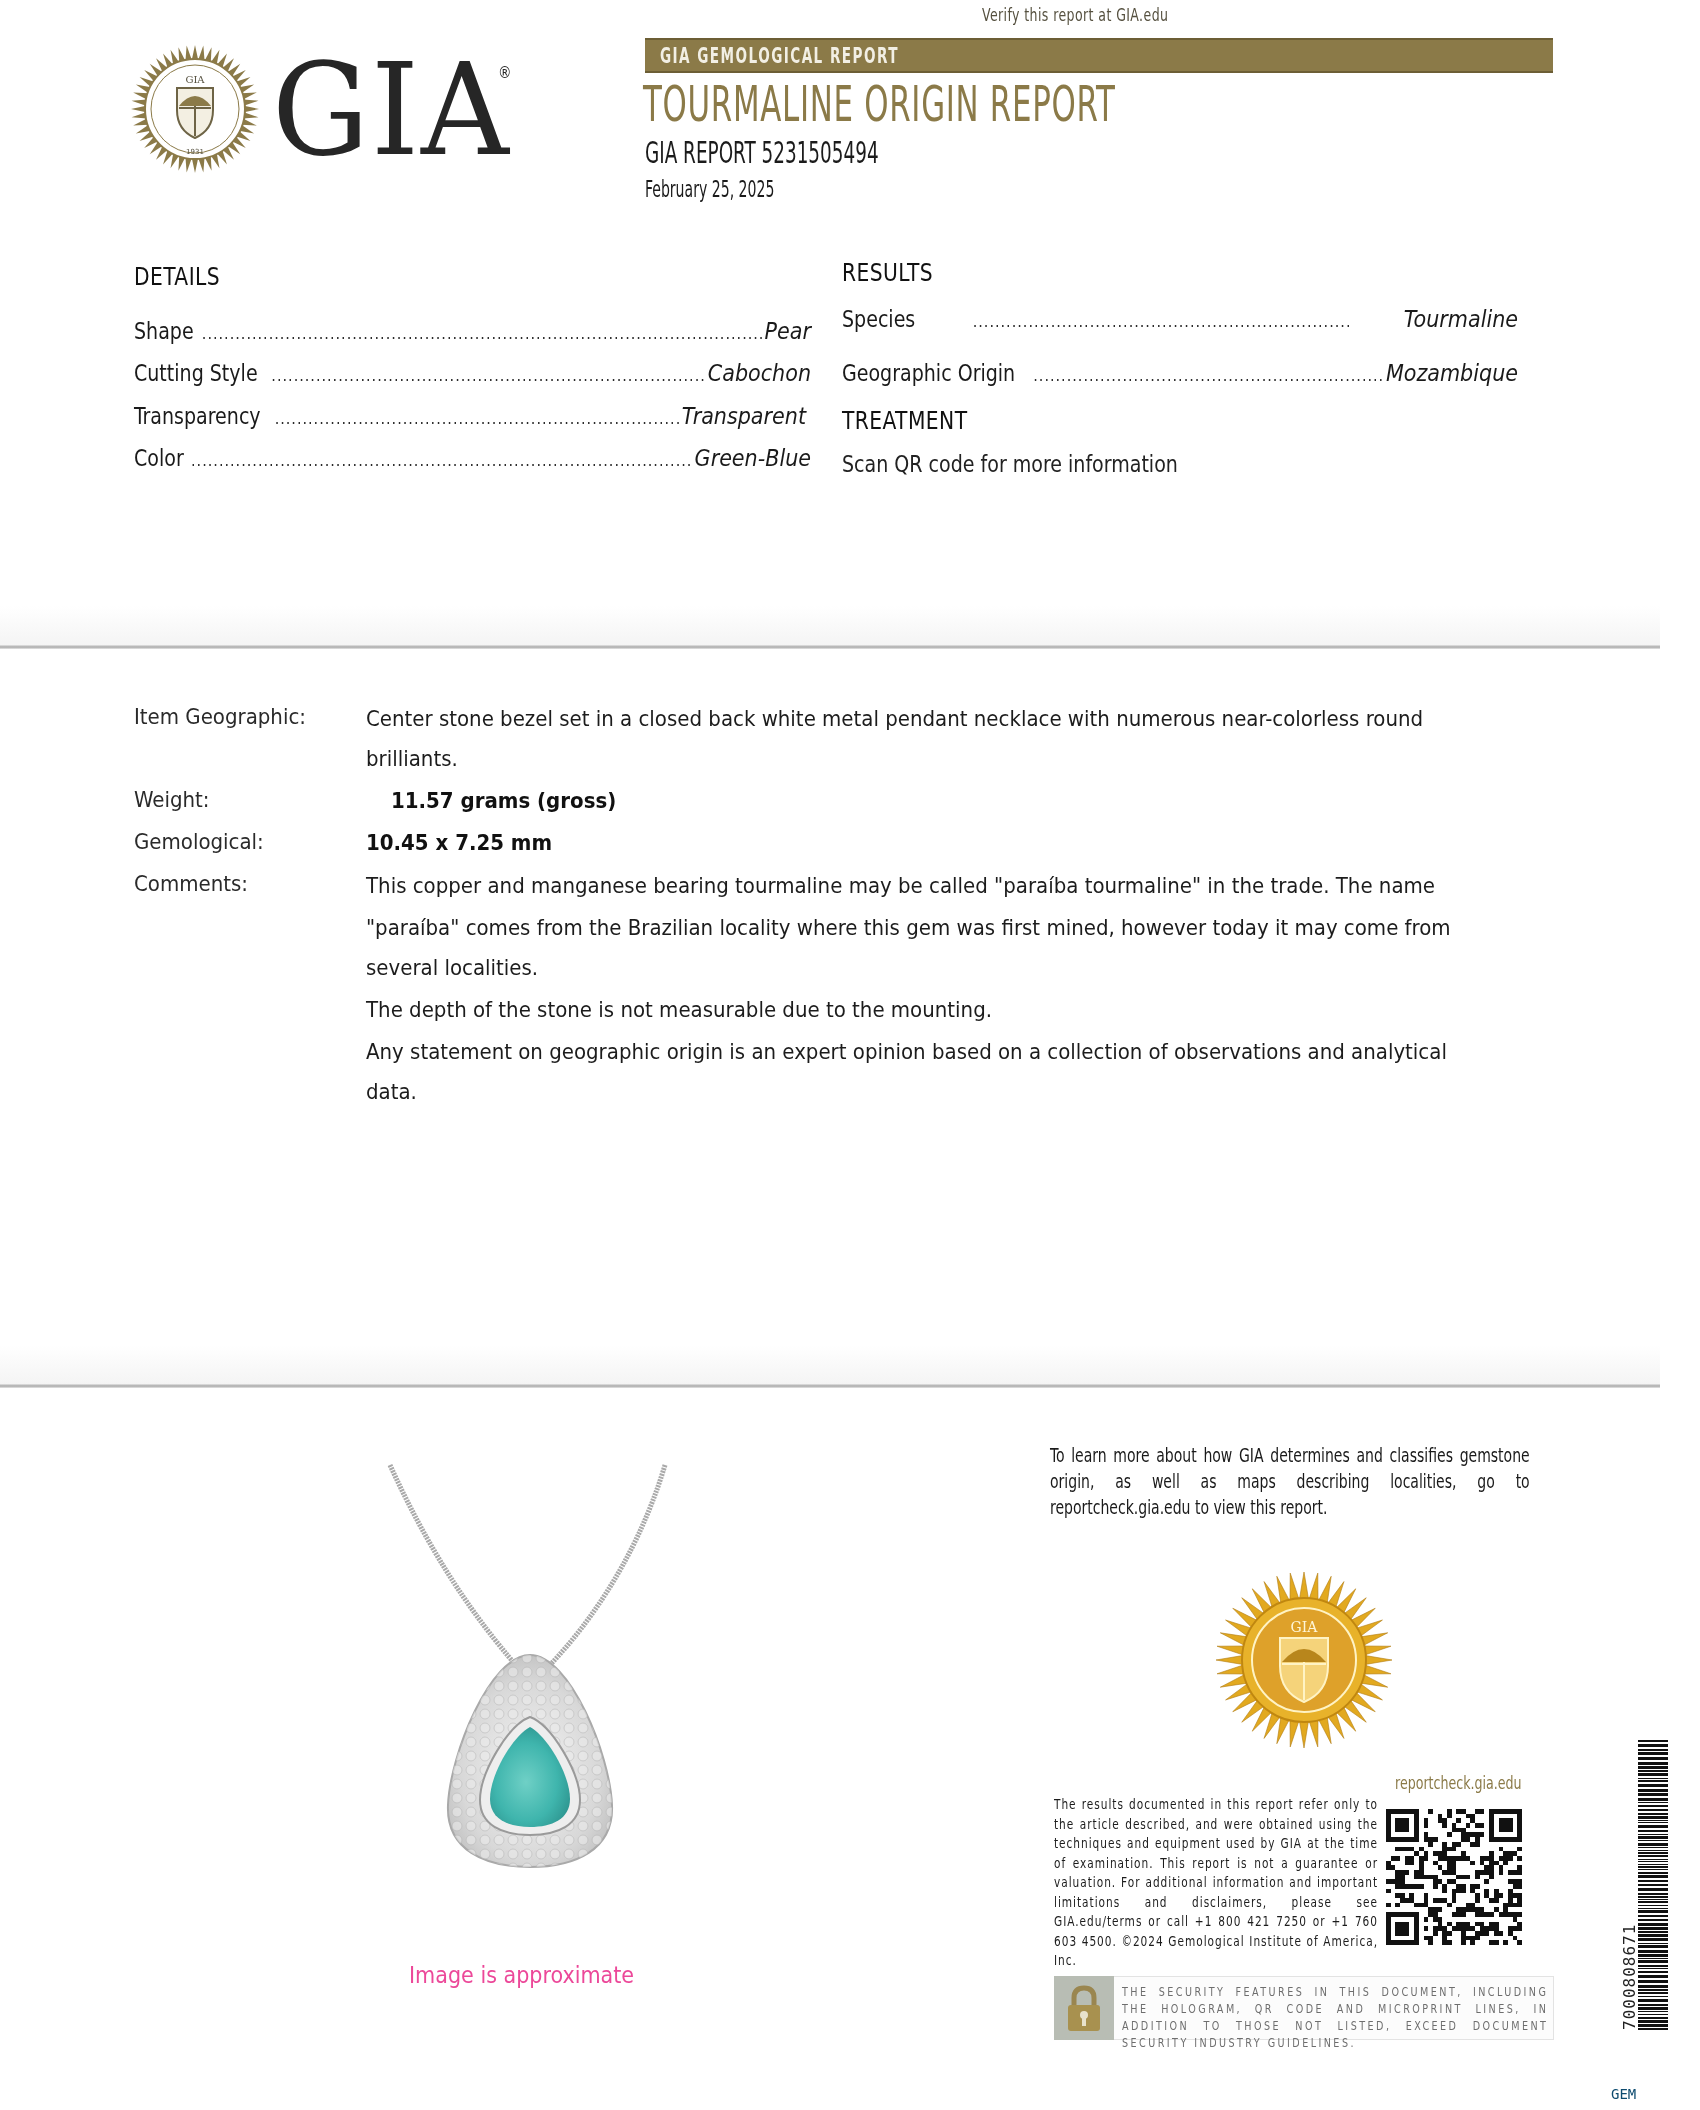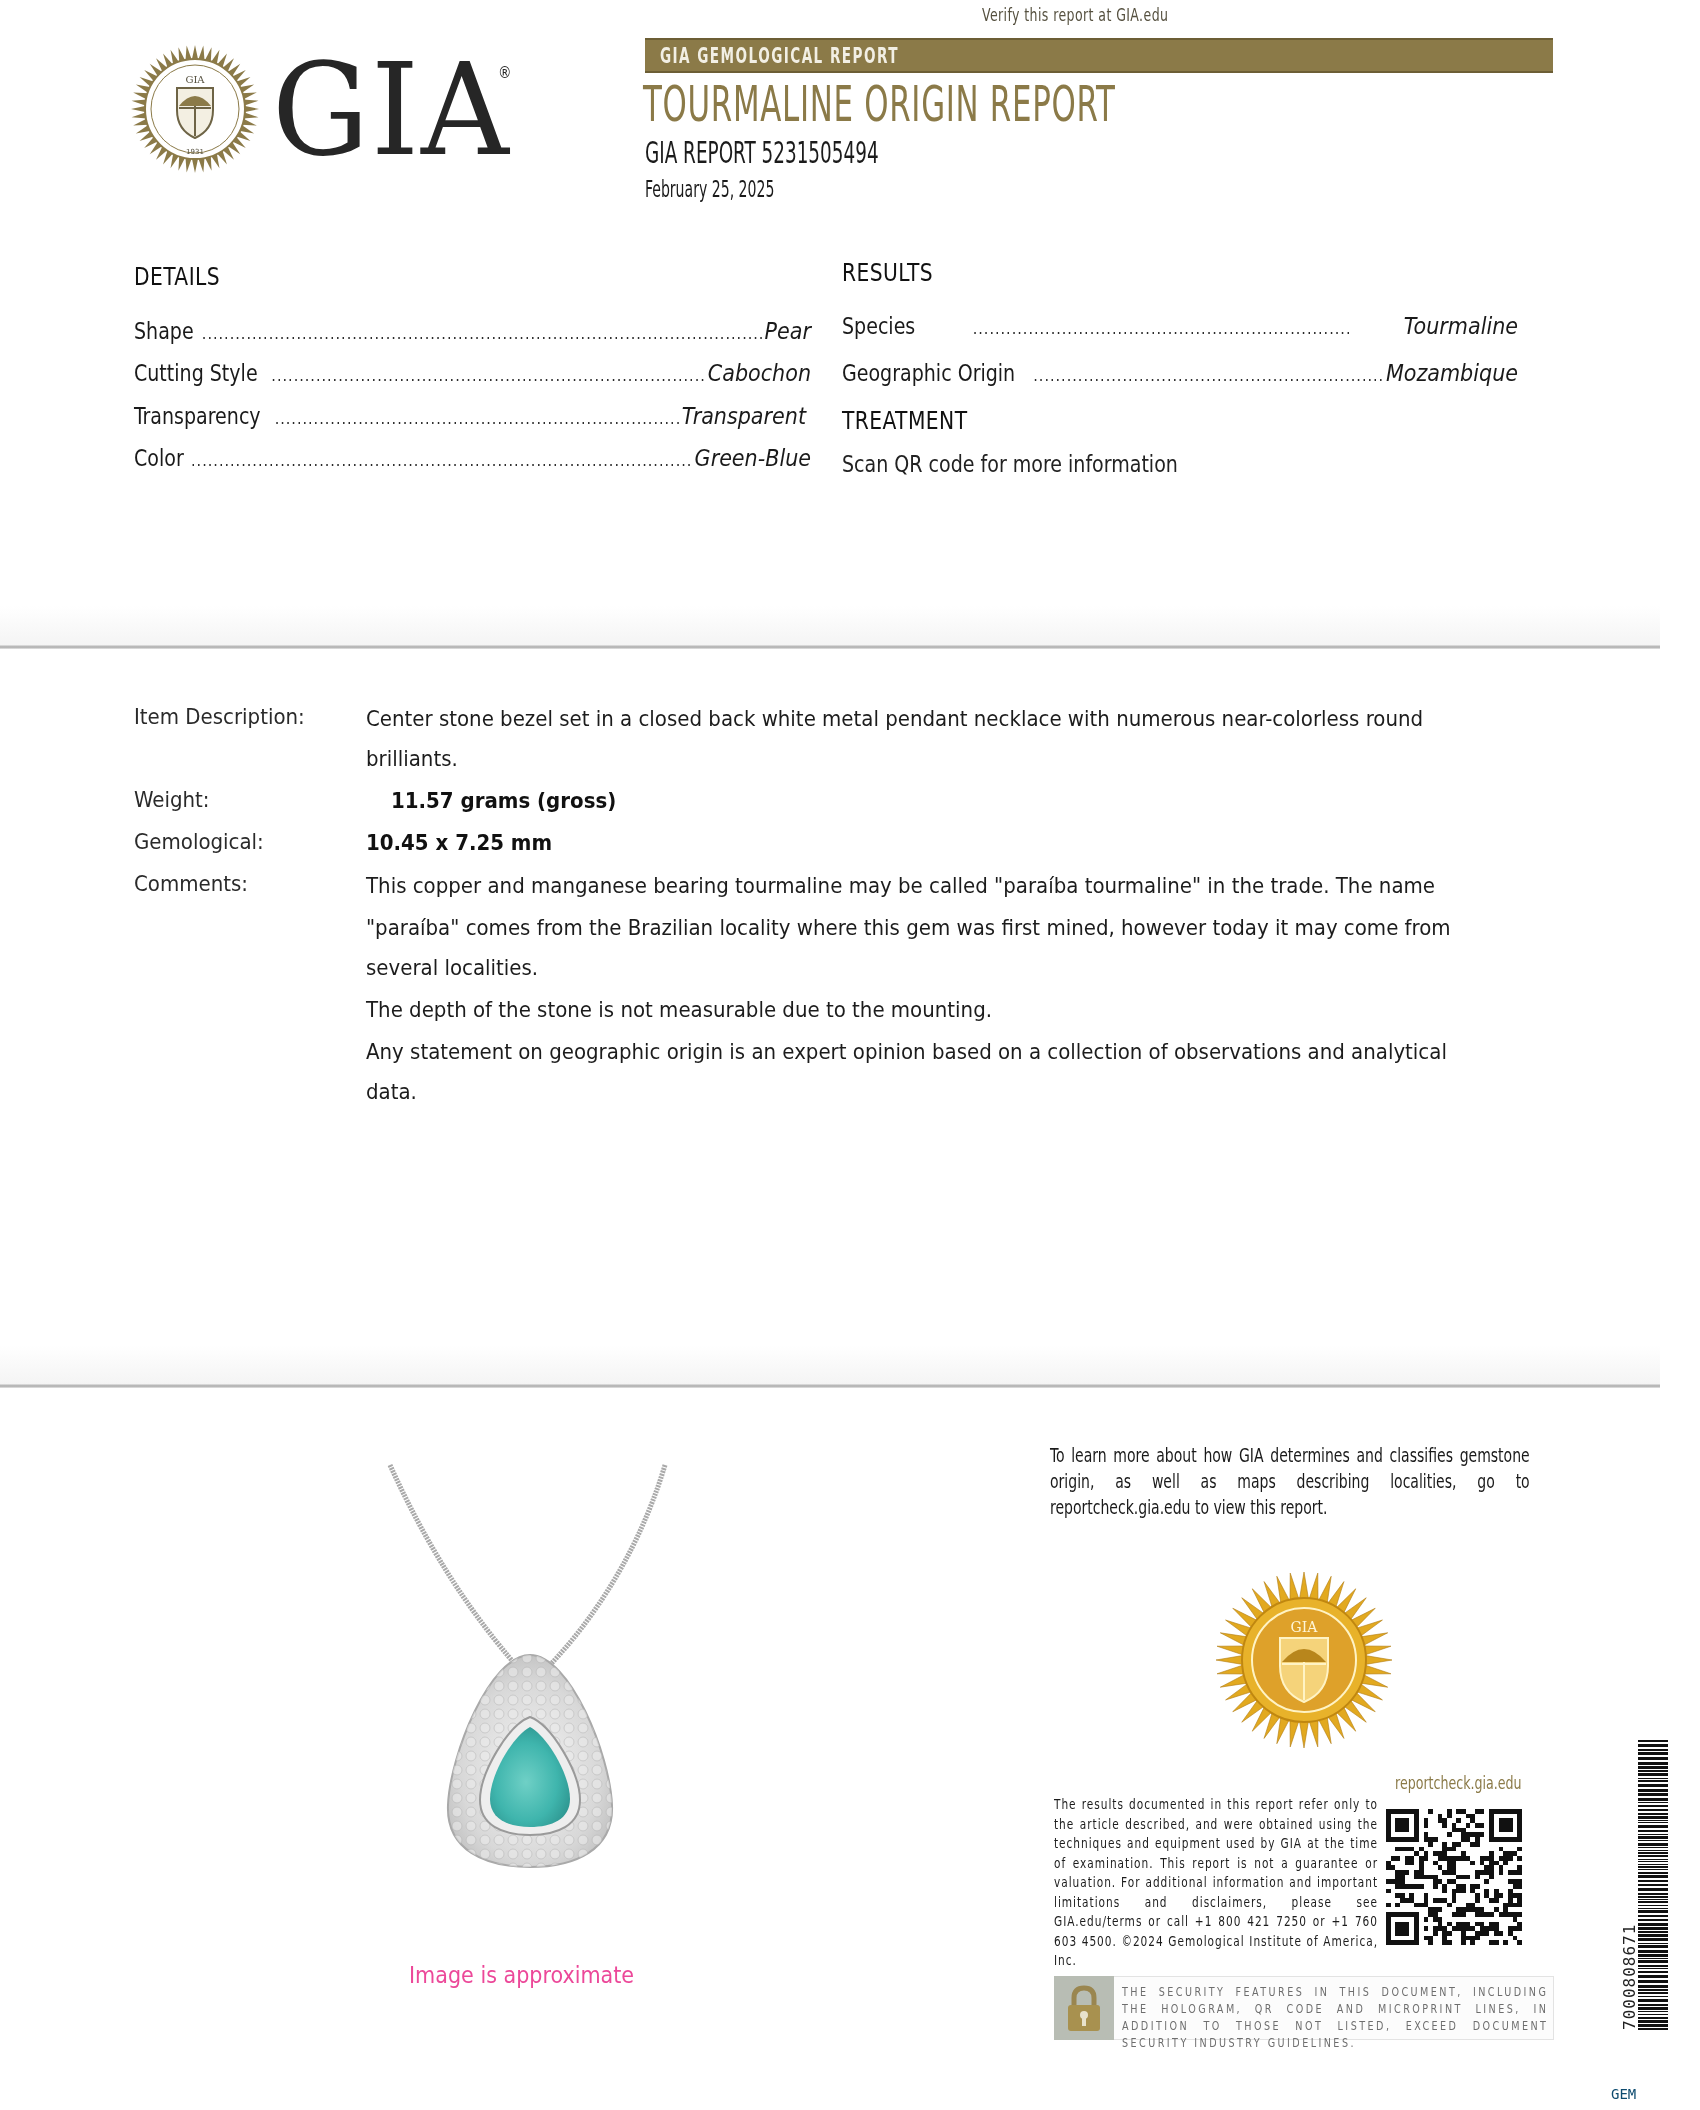--- a/index.html
+++ b/index.html
@@ -154,38 +154,38 @@
   <span class="v">Transparent</span>
 </div>
 <div class="kv-row" style="left:134px; top:431px; width:677px;">
   <span class="k">Color</span>
   <span class="dots"></span>
   <span class="v">Green-Blue</span>
 </div>
 
 <div class="abs section-h" style="left:842px; top:258px;">RESULTS</div>
 
-<div class="kv-row" style="left:842px; top:299px; width:676px;gap:48px;">
+<div class="kv-row" style="left:842px; top:292px; width:676px;gap:48px;">
   <span class="k">Species</span>
   <span class="dots"></span>
   <span class="v">Tourmaline</span>
 </div>
 <div class="kv-row" style="left:842px; top:346px; width:676px;">
   <span class="k">Geographic Origin</span>
   <span class="dots"></span>
   <span class="v">Mozambique</span>
 </div>
 
 <div class="abs section-h" style="left:842px; top:406px;">TREATMENT</div>
 <div class="abs scan-note">Scan QR code for more information</div>
 
 <div class="abs band-shadow" style="top:606px;"></div>
 <div class="abs band" style="top:645px;"></div>
 
-<div class="desc-label" style="top:704px;">Item Description:</div>
+<div class="desc-label" style="top:704px;">Item Geographic:</div>
 <div class="desc-val" style="top:706px;">Center stone bezel set in a closed back white metal pendant necklace with numerous near-colorless round</div>
 <div class="desc-val" style="top:746px;">brilliants.</div>
 
 <div class="desc-label" style="top:787px;">Weight:</div>
 <div class="desc-val bold" style="top:788px;margin-left:25px;">11.57 grams (gross)</div>
 
 <div class="desc-label" style="top:829px;">Gemological:</div>
 <div class="desc-val bold" style="top:830px;">10.45 x 7.25 mm</div>
 
 <div class="desc-label" style="top:871px;">Comments:</div>

